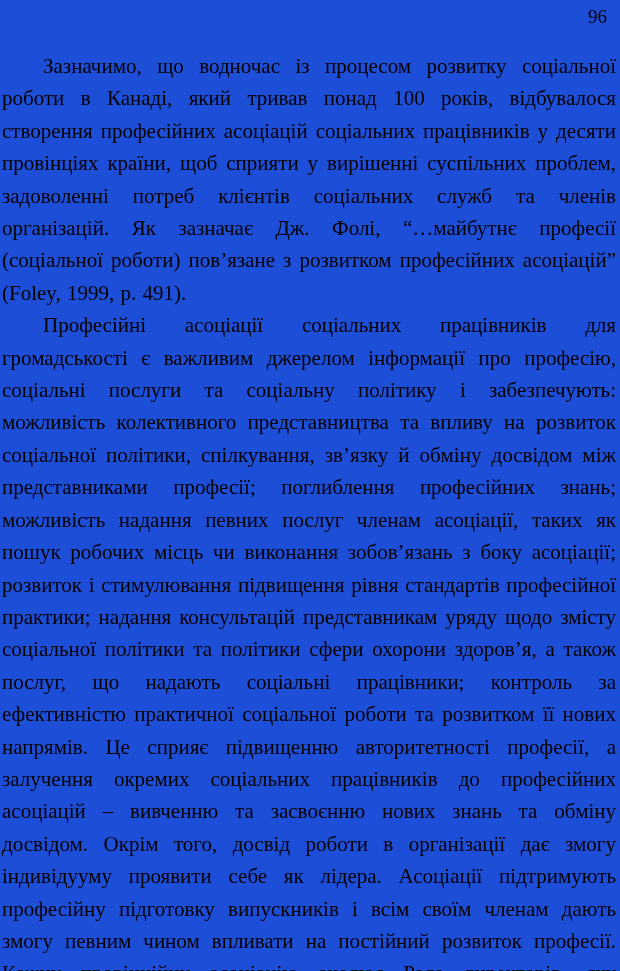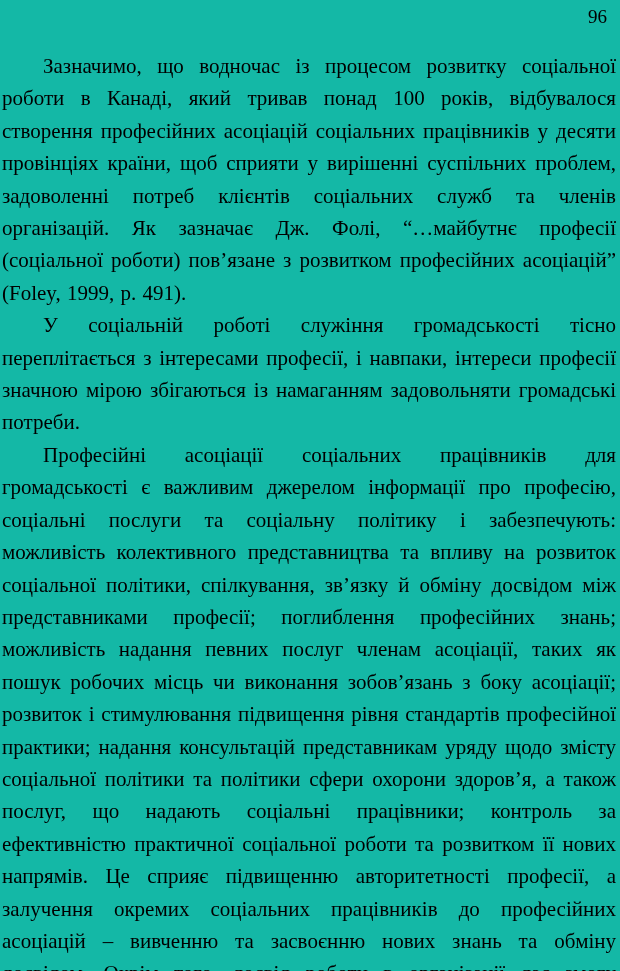--- a/index.html
+++ b/index.html
@@ -10,21 +10,21 @@
     overflow: hidden;
   }
   body {
     font-family: "Liberation Serif", "DejaVu Serif", serif;
     color: #000000;
   }
   .page {
     width: 620px;
     height: 971px;
     padding: 6px 4px 0 2px;
-    background: #14b8a6;
+    background: #1d4ed8;
     position: relative;
   }
   .page-number {
     text-align: right;
     font-size: 19px;
     line-height: 22px;
     padding-right: 9px;
     color: #000000;
   }
   .content {
@@ -40,16 +40,15 @@
     font-family: Liberation Serif, serif;
   }
 </style>
 </head>
 <body>
 
 <div class="page">
   <div class="page-number">96</div>
   <div class="content">
     <p>Зазначимо, що водночас із процесом розвитку соціальної роботи в Канаді, який тривав понад 100 років, відбувалося створення професійних асоціацій соціальних працівників у десяти провінціях країни, щоб сприяти у вирішенні суспільних проблем, задоволенні потреб клієнтів соціальних служб та членів організацій. Як зазначає Дж. Фолі, “…майбутнє професії (соціальної роботи) пов’язане з розвитком професійних асоціацій” (Foley, 1999, p. 491).</p>
-    <p>У соціальній роботі служіння громадськості тісно переплітається з інтересами професії, і навпаки, інтереси професії значною мірою збігаються із намаганням задовольняти громадські потреби.</p>
     <p>Професійні асоціації соціальних працівників для громадськості є важливим джерелом інформації про професію, соціальні послуги та соціальну політику і забезпечують: можливість колективного представництва та впливу на розвиток соціальної політики, спілкування, зв’язку й обміну досвідом між представниками професії; поглиблення професійних знань; можливість надання певних послуг членам асоціації, таких як пошук робочих місць чи виконання зобов’язань з боку асоціації; розвиток і стимулювання підвищення рівня стандартів професійної практики; надання консультацій представникам уряду щодо змісту соціальної політики та політики сфери охорони здоров’я, а також послуг, що надають соціальні працівники; контроль за ефективністю практичної соціальної роботи та розвитком її нових напрямів. Це сприяє підвищенню авторитетності професії, а залучення окремих соціальних працівників до професійних асоціацій – вивченню та засвоєнню нових знань та обміну досвідом. Окрім того, досвід роботи в організації дає змогу індивідууму проявити себе як лідера. Асоціації підтримують професійну підготовку випускників і всім своїм членам дають змогу певним чином впливати на постійний розвиток професії. Кожну провінційну асоціацію очолює Рада директорів, яку обирають члени цієї організації. Загалом створено десять провінційних асоціацій. У семи провінціях Канади вони відповідають за регулювання професії, тобто контролюють провінційне законодавство в галузі соціальної роботи.</p>
   </div>
 </div>
 
 </body></html>

